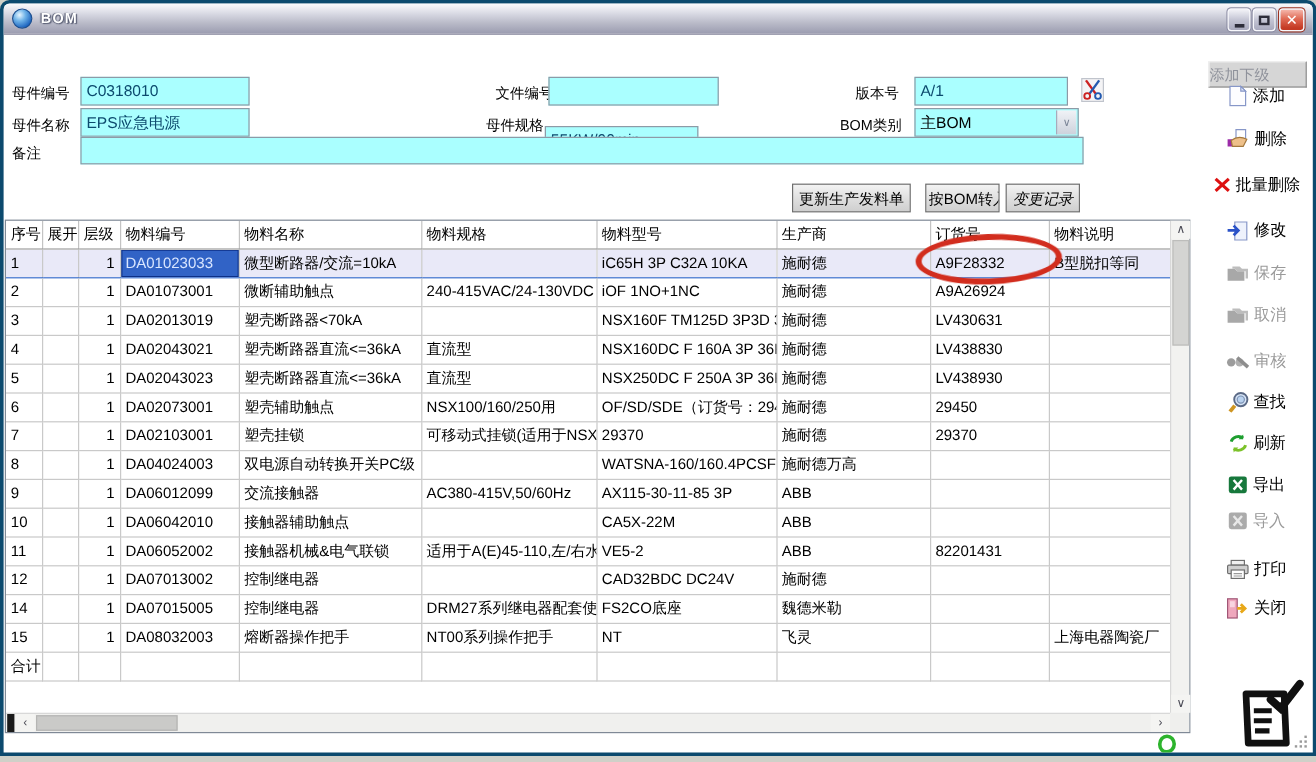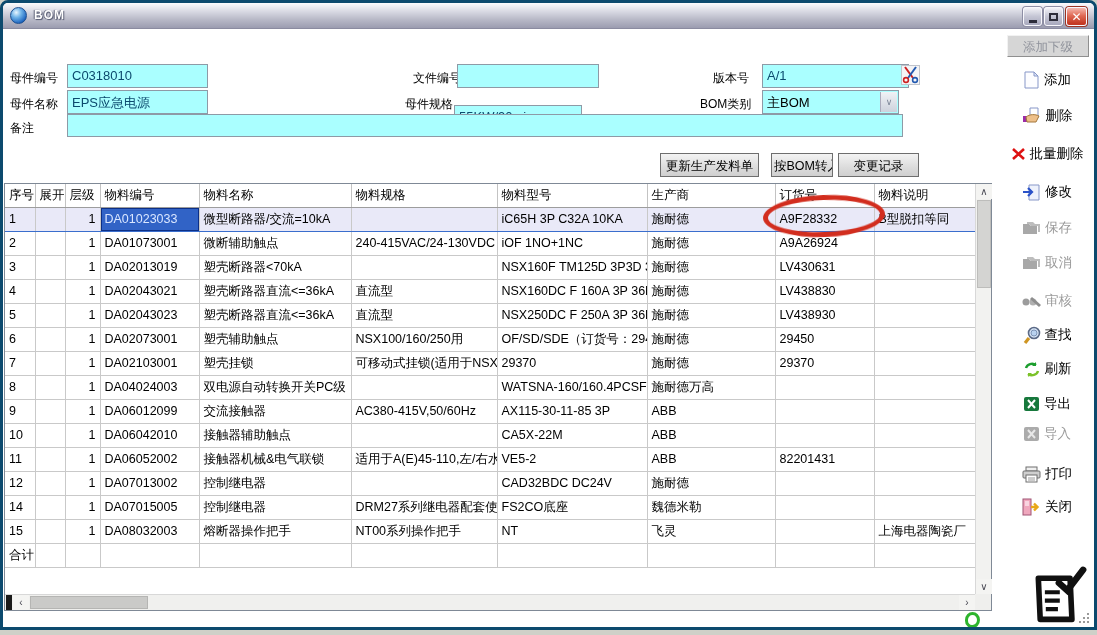--- a/index.html
+++ b/index.html
@@ -69,23 +69,23 @@
   .hscroll .thumb { position:absolute; left:25px; top:1px; width:118px; height:13px; background:#cacac8; border:1px solid #b5b5b3; }
   .splitter { position:absolute; left:1px; top:0; width:6px; height:15px; background:#1a1a1a; }
   .corner { position:absolute; right:0; bottom:0; width:16px; height:16px; background:#efefed; }
 
   
   .ellipse { position:absolute; left:760px; top:192px; width:122px; height:42px;
     border:5px solid #d22d1e; border-radius:50%; transform:rotate(-2deg); pointer-events:none;
     filter:blur(0.3px); }
 
   
-  .addchild { position:absolute; left:1004px; top:32px; width:82px; height:22px;
+  .addchild { position:absolute; left:1004px; top:48px; width:82px; height:22px;
     background:#d6d6d6; border:1px solid; border-color:#f2f2f2 #8f8f8f #8f8f8f #f2f2f2;
-    color:#8f929b; font-size:12.5px; text-align:center; padding-top:3px; }
+    color:#8f929b; font-size:12.5px; padding-top:3px; }
   .sbitem { position:absolute; left:994px; width:100px; height:26px; display:flex;
     align-items:center; justify-content:center; gap:4px; font-size:13.5px; cursor:default; }
   .sbitem svg { flex:0 0 auto; }
   .sbitem.dis { color:#9a9a9a; }
 
   .logo { position:absolute; left:1026px; top:564px; }
   .greenicon { position:absolute; left:962px; top:609px; width:15px; height:16px;
     border:3px solid #2db42d; border-radius:50% 50% 50% 46%; background:#fff; }
   .grip { position:absolute; right:5px; bottom:4px; width:9px; height:9px; }
   .grip i { position:absolute; width:2px; height:2px; background:#9a9a9a; box-shadow:-1px -1px 0 #fff; }
@@ -109,21 +109,21 @@
     <div class="winbtn close">✕</div>
   </div>
 
   <div class="flabel" style="left:7px;top:67px;">母件编号</div>
   <div class="finput" style="left:64px;top:61px;width:141px;">C0318010</div>
 
   <div class="flabel" style="left:410px;top:67px;">文件编号</div>
   <div class="finput" style="left:454px;top:61px;width:142px;"></div>
 
   <div class="flabel" style="left:710px;top:67px;">版本号</div>
-  <div class="finput" style="left:759px;top:61px;width:147px;">A/1</div>
+  <div class="finput" style="left:759px;top:61px;width:128px;">A/1</div>
   <div class="scissors">
     <svg width="17" height="18" viewBox="0 0 17 18">
       <path d="M3 1l8 11" stroke="#c22" stroke-width="2" fill="none"></path>
       <path d="M14 1L6 12" stroke="#235ab0" stroke-width="2" fill="none"></path>
       <circle cx="4" cy="14" r="2.4" fill="none" stroke="#c22" stroke-width="1.6"></circle>
       <circle cx="13" cy="14" r="2.4" fill="none" stroke="#235ab0" stroke-width="1.6"></circle>
     </svg>
   </div>
 
   <div class="flabel" style="left:7px;top:93px;">母件名称</div>
@@ -136,21 +136,21 @@
   <div class="combo" style="left:759px;top:87px;width:137px;">
     <span class="val">主BOM</span>
     <span class="drop">∨</span>
   </div>
 
   <div class="flabel" style="left:7px;top:117px;">备注</div>
   <div class="finput" style="left:64px;top:111px;width:836px;height:23px;"></div>
 
   <div class="actbtn" style="left:657px;top:150px;width:99px;">更新生产发料单</div>
   <div class="actbtn" style="left:768px;top:150px;width:62px;">按BOM转入</div>
-  <div class="actbtn" style="left:835px;top:150px;width:81px;">变更记录</div>
+  <div class="actbtn" style="left:835px;top:150px;width:62px;font-style:italic;">变更记录</div>
 
   <div class="tablewrap">
     <div class="gridclip">
       <table class="bom">
         <colgroup>
           <col style="width:30px">
             <col style="width:30px">
             <col style="width:35px">
             <col style="width:99px">
           <col style="width:152px">

